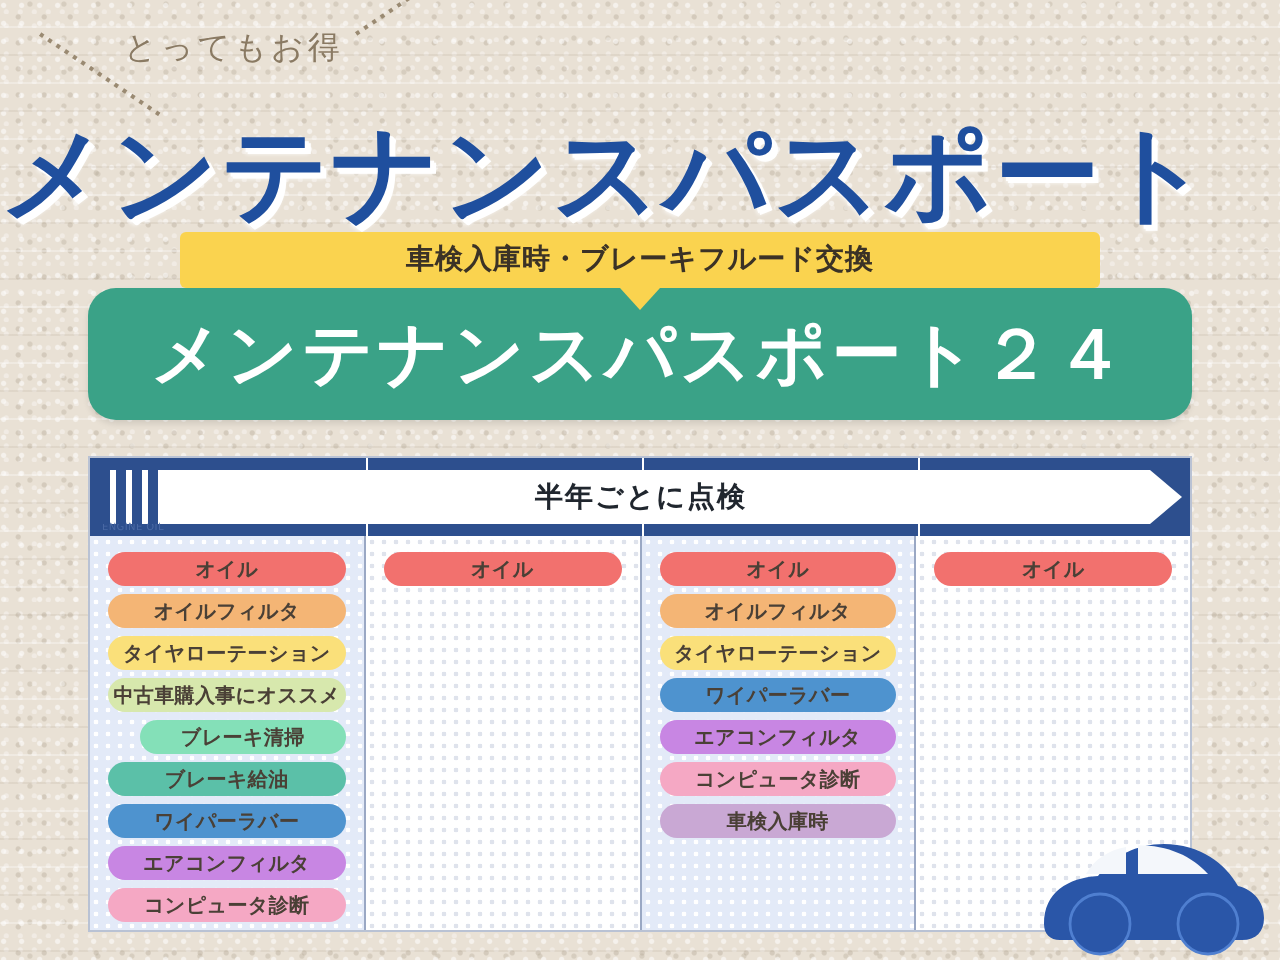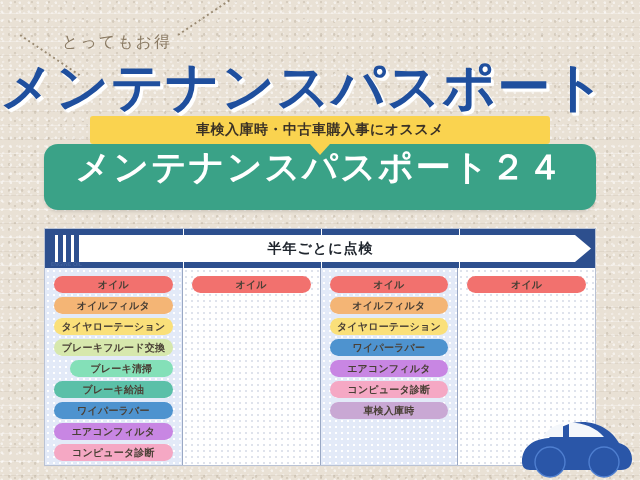--- a/index.html
+++ b/index.html
@@ -21,21 +21,21 @@
     z-index:0;
   }
   #paper-lines{
     position:absolute;inset:0;z-index:0;
     background-image:repeating-linear-gradient(to bottom,
       rgba(255,255,255,0) 0 13px, rgba(255,255,255,.30) 13px 14px,
       rgba(255,255,255,0) 14px 27px, rgba(170,156,136,.16) 27px 28px);
   }
 
   
-  .tagline-wrap{position:absolute;left:0;top:22px;width:300px;height:40px;z-index:5;padding-left:48px;}
+  .tagline-wrap{position:absolute;left:0;top:4px;width:300px;height:40px;z-index:5;padding-left:48px;}
   .tagline{
     position:absolute;left:62px;top:10px;
     font-size:16px;color:#8a7a63;letter-spacing:2px;white-space:nowrap;
   }
   .dash-l,.dash-r{position:absolute;top:12px;width:72px;height:2px;}
   .dash-l{left:20px;
     background-image:linear-gradient(90deg,#9a8a72 38%,transparent 38%);
     background-size:5px 2px;transform:rotate(34deg);transform-origin:left center;}
   .dash-r{left:178px;
     background-image:linear-gradient(90deg,#9a8a72 38%,transparent 38%);
@@ -61,21 +61,21 @@
   .ribbon-notch{
     position:absolute;left:50%;top:144px;margin-left:-10px;
     width:0;height:0;border-left:10px solid transparent;border-right:10px solid transparent;
     border-top:11px solid #fad34f;z-index:7;
   }
 
   
   .green-banner{
     position:absolute;left:44px;top:144px;width:552px;height:66px;z-index:5;
     background:#3aa287;border-radius:14px;
-    display:flex;align-items:flex-start;justify-content:center;
+    display:flex;align-items:center;justify-content:center;
     box-shadow:0 2px 3px rgba(0,0,0,.10);
   }
   .green-banner-text{
     font-size:35px;font-weight:bold;color:#ffffff;letter-spacing:2px;white-space:nowrap;
   }
 
   
   .panel{
     position:absolute;left:44px;top:228px;width:552px;height:238px;z-index:5;
     background:#84cc16;border:1px solid #b9c2d4;box-sizing:border-box;
@@ -140,21 +140,21 @@
 
 <div class="tagline-wrap">
   <div class="dash-l"></div>
   <div class="dash-r"></div>
   <div class="tagline">とってもお得</div>
 </div>
 
 <div class="main-title">メンテナンスパスポート</div>
 
 <div class="ribbon">
-  <span class="ribbon-text">車検入庫時・中古車購入事にオススメ</span>
+  <span class="ribbon-text">車検入庫時・ブレーキフルード交換</span>
 </div>
 <div class="ribbon-notch"></div>
 
 <div class="green-banner">
   <span class="green-banner-text">メンテナンスパスポート２４</span>
 </div>
 
 <div class="panel">
   <div class="hdr">
     <div class="hdr-seg" style="left:138px"></div>
@@ -169,21 +169,21 @@
         <i></i>
         <i></i>
     </div>
     <div class="hdr-subtext">ENGINE OIL</div>
   </div>
   <div class="cols" id="cols">
       <div class="col tint" style="flex: 1 1 0px;">
         <div class="pill" style="background: rgb(242, 113, 110);">オイル</div>
         <div class="pill" style="background: rgb(244, 181, 117);">オイルフィルタ</div>
         <div class="pill" style="background: rgb(250, 224, 122);">タイヤローテーション</div>
-        <div class="pill" style="background: rgb(215, 232, 173);">ブレーキフルード交換</div>
+        <div class="pill" style="background: rgb(215, 232, 173);">中古車購入事にオススメ</div>
         <div class="pill" style="background: rgb(132, 224, 184); margin-left: 16px;">ブレーキ清掃</div>
         <div class="pill" style="background: rgb(91, 192, 168);">ブレーキ給油</div>
         <div class="pill" style="background: rgb(78, 147, 207);">ワイパーラバー</div>
         <div class="pill" style="background: rgb(200, 134, 227);">エアコンフィルタ</div>
         <div class="pill" style="background: rgb(245, 168, 196);">コンピュータ診断</div>
       </div>
       <div class="col plain" style="flex: 1 1 0px;">
         <div class="pill" style="background: rgb(242, 113, 110);">オイル</div>
       </div>
       <div class="col tint" style="flex: 1 1 0px;">

